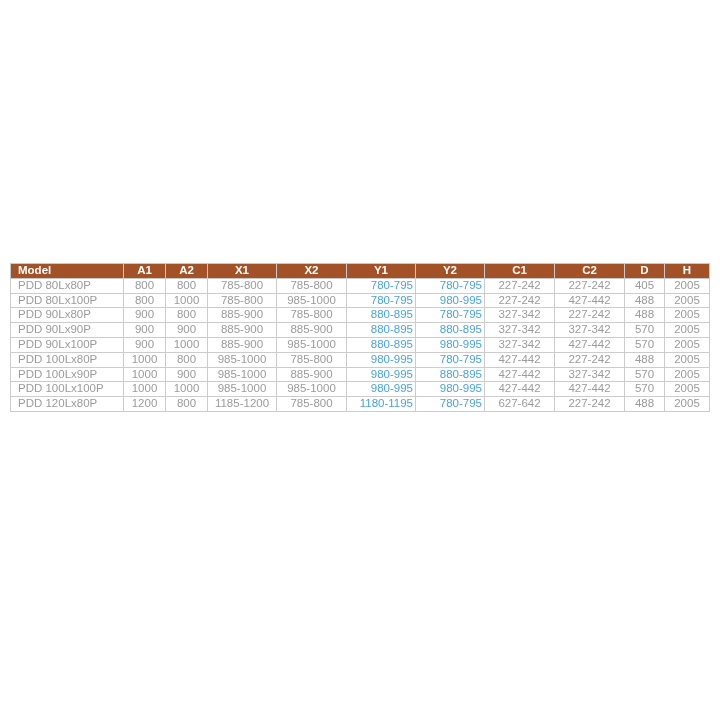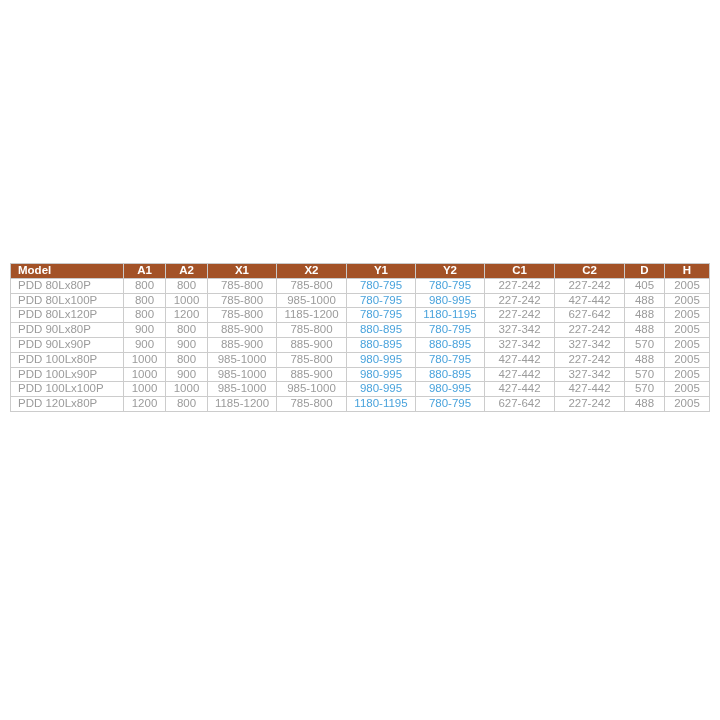--- a/index.html
+++ b/index.html
@@ -40,20 +40,21 @@
   .spec-table td {
     color: #9b9b9b;
     background: #ffffff;
   }
   .spec-table .col-model {
     text-align: left;
     padding-left: 7px;
   }
   .spec-table td.hl {
     color: #4aa3dc;
+    text-align: right;
   }
 </style>
 </head>
 <body>
 
 <div class="page">
   <table class="spec-table">
     <colgroup>
       <col style="width:113px">
       <col style="width:42px">
@@ -103,33 +104,20 @@
           <td>785-800</td>
           <td>985-1000</td>
           <td class="hl">780-795</td>
           <td class="hl">980-995</td>
           <td>227-242</td>
           <td>427-442</td>
           <td>488</td>
           <td>2005</td>
         </tr>
         <tr>
-          <td class="col-model">PDD 80Lx120P</td>
-          <td>800</td>
-          <td>1200</td>
-          <td>785-800</td>
-          <td>1185-1200</td>
-          <td class="hl">780-795</td>
-          <td class="hl">1180-1195</td>
-          <td>227-242</td>
-          <td>627-642</td>
-          <td>488</td>
-          <td>2005</td>
-        </tr>
-        <tr>
           <td class="col-model">PDD 90Lx80P</td>
           <td>900</td>
           <td>800</td>
           <td>885-900</td>
           <td>785-800</td>
           <td class="hl">880-895</td>
           <td class="hl">780-795</td>
           <td>327-342</td>
           <td>227-242</td>
           <td>488</td>
@@ -138,20 +126,33 @@
         <tr>
           <td class="col-model">PDD 90Lx90P</td>
           <td>900</td>
           <td>900</td>
           <td>885-900</td>
           <td>885-900</td>
           <td class="hl">880-895</td>
           <td class="hl">880-895</td>
           <td>327-342</td>
           <td>327-342</td>
+          <td>570</td>
+          <td>2005</td>
+        </tr>
+        <tr>
+          <td class="col-model">PDD 90Lx100P</td>
+          <td>900</td>
+          <td>1000</td>
+          <td>885-900</td>
+          <td>985-1000</td>
+          <td class="hl">880-895</td>
+          <td class="hl">980-995</td>
+          <td>327-342</td>
+          <td>427-442</td>
           <td>570</td>
           <td>2005</td>
         </tr>
         <tr>
           <td class="col-model">PDD 100Lx80P</td>
           <td>1000</td>
           <td>800</td>
           <td>985-1000</td>
           <td>785-800</td>
           <td class="hl">980-995</td>

